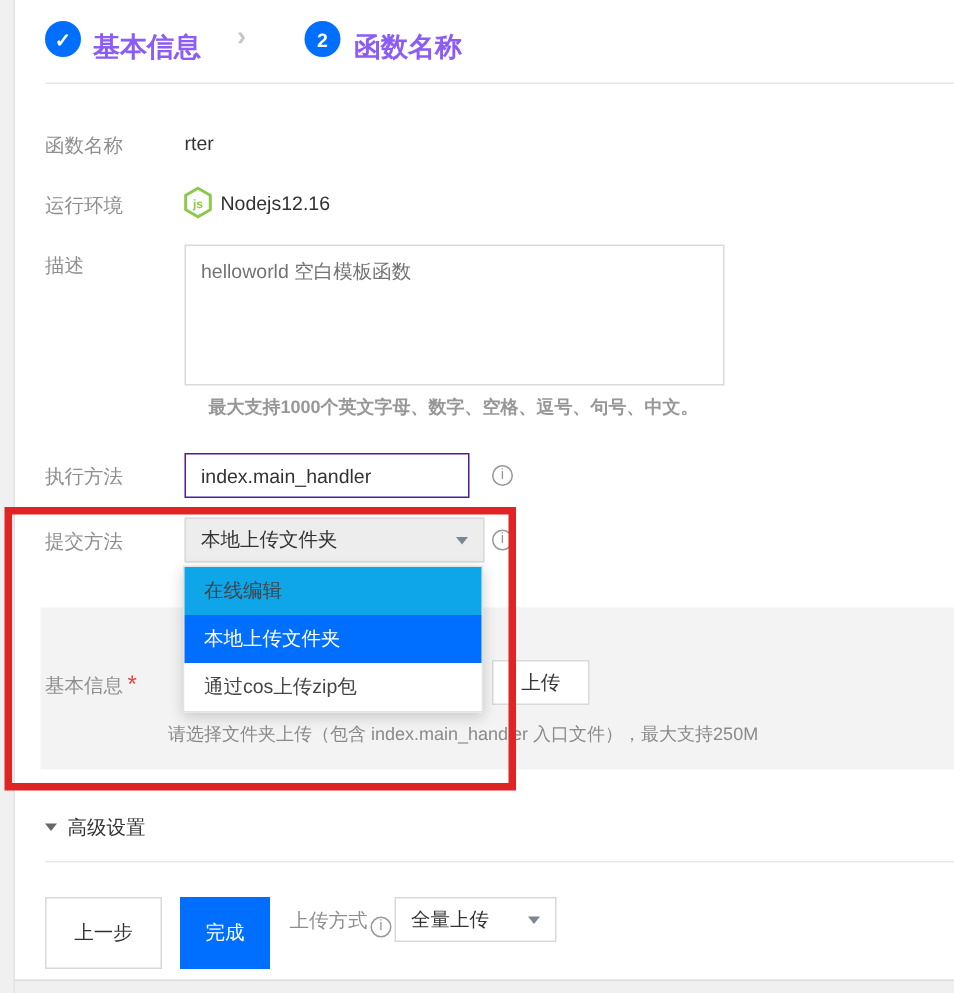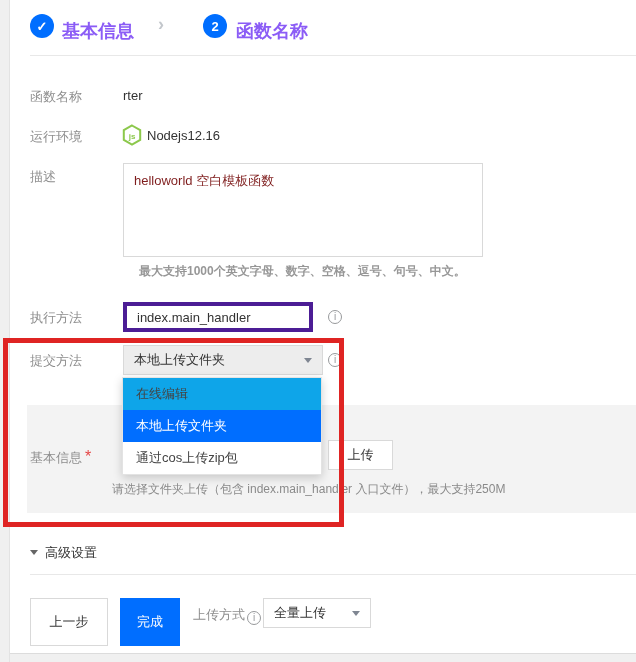--- a/index.html
+++ b/index.html
@@ -17,25 +17,25 @@
                  font-size:13px; font-weight:bold; }
   .step-label { font-size:18px; font-weight:bold; color:#8b5cf6; }
   .step-sep { font-size:18px; color:#c3c7cc; font-weight:bold; }
   .divider { height:0; border-top:1px solid #e8e8e8; }
 
   .form-label { font-size:13px; color:#8e8e8e; }
   .form-value { font-size:13px; color:#333; }
   .req { color:#e54545; margin-left:3px; }
 
   textarea.desc { left:123px; top:163px; width:360px; height:94px; position:absolute;
-                  border:1px solid #d9d9d9; padding:8px 10px; font-size:13px; color:#7f1d1d;
+                  border:1px solid #d9d9d9; padding:8px 10px; font-size:13px; color:#737373;
                   font-family:"Liberation Sans", sans-serif; resize:none; outline:none; background:#fff; }
   .helper { font-size:12px; color:#979797; white-space:nowrap; }
 
-  input.text-input { height:30px; border:4px solid #4c1d95; padding:0 10px; font-size:13px;
+  input.text-input { height:30px; border:1px solid #4c1d95; padding:0 10px; font-size:13px;
                      color:#333; font-family:"Liberation Sans", sans-serif; outline:none; background:#fff; }
 
   .select { height:30px; border:1px solid #d9d9d9; display:flex; align-items:center;
             padding:0 10px; font-size:13px; color:#333; background:#fff; cursor:pointer; }
   .select.gray { background:#ededed; }
   .caret { margin-left:auto; width:0; height:0;
            border-left:4px solid transparent; border-right:4px solid transparent;
            border-top:5px solid #7f8692; }
 
   .info-icon { display:inline-flex; align-items:center; justify-content:center;

